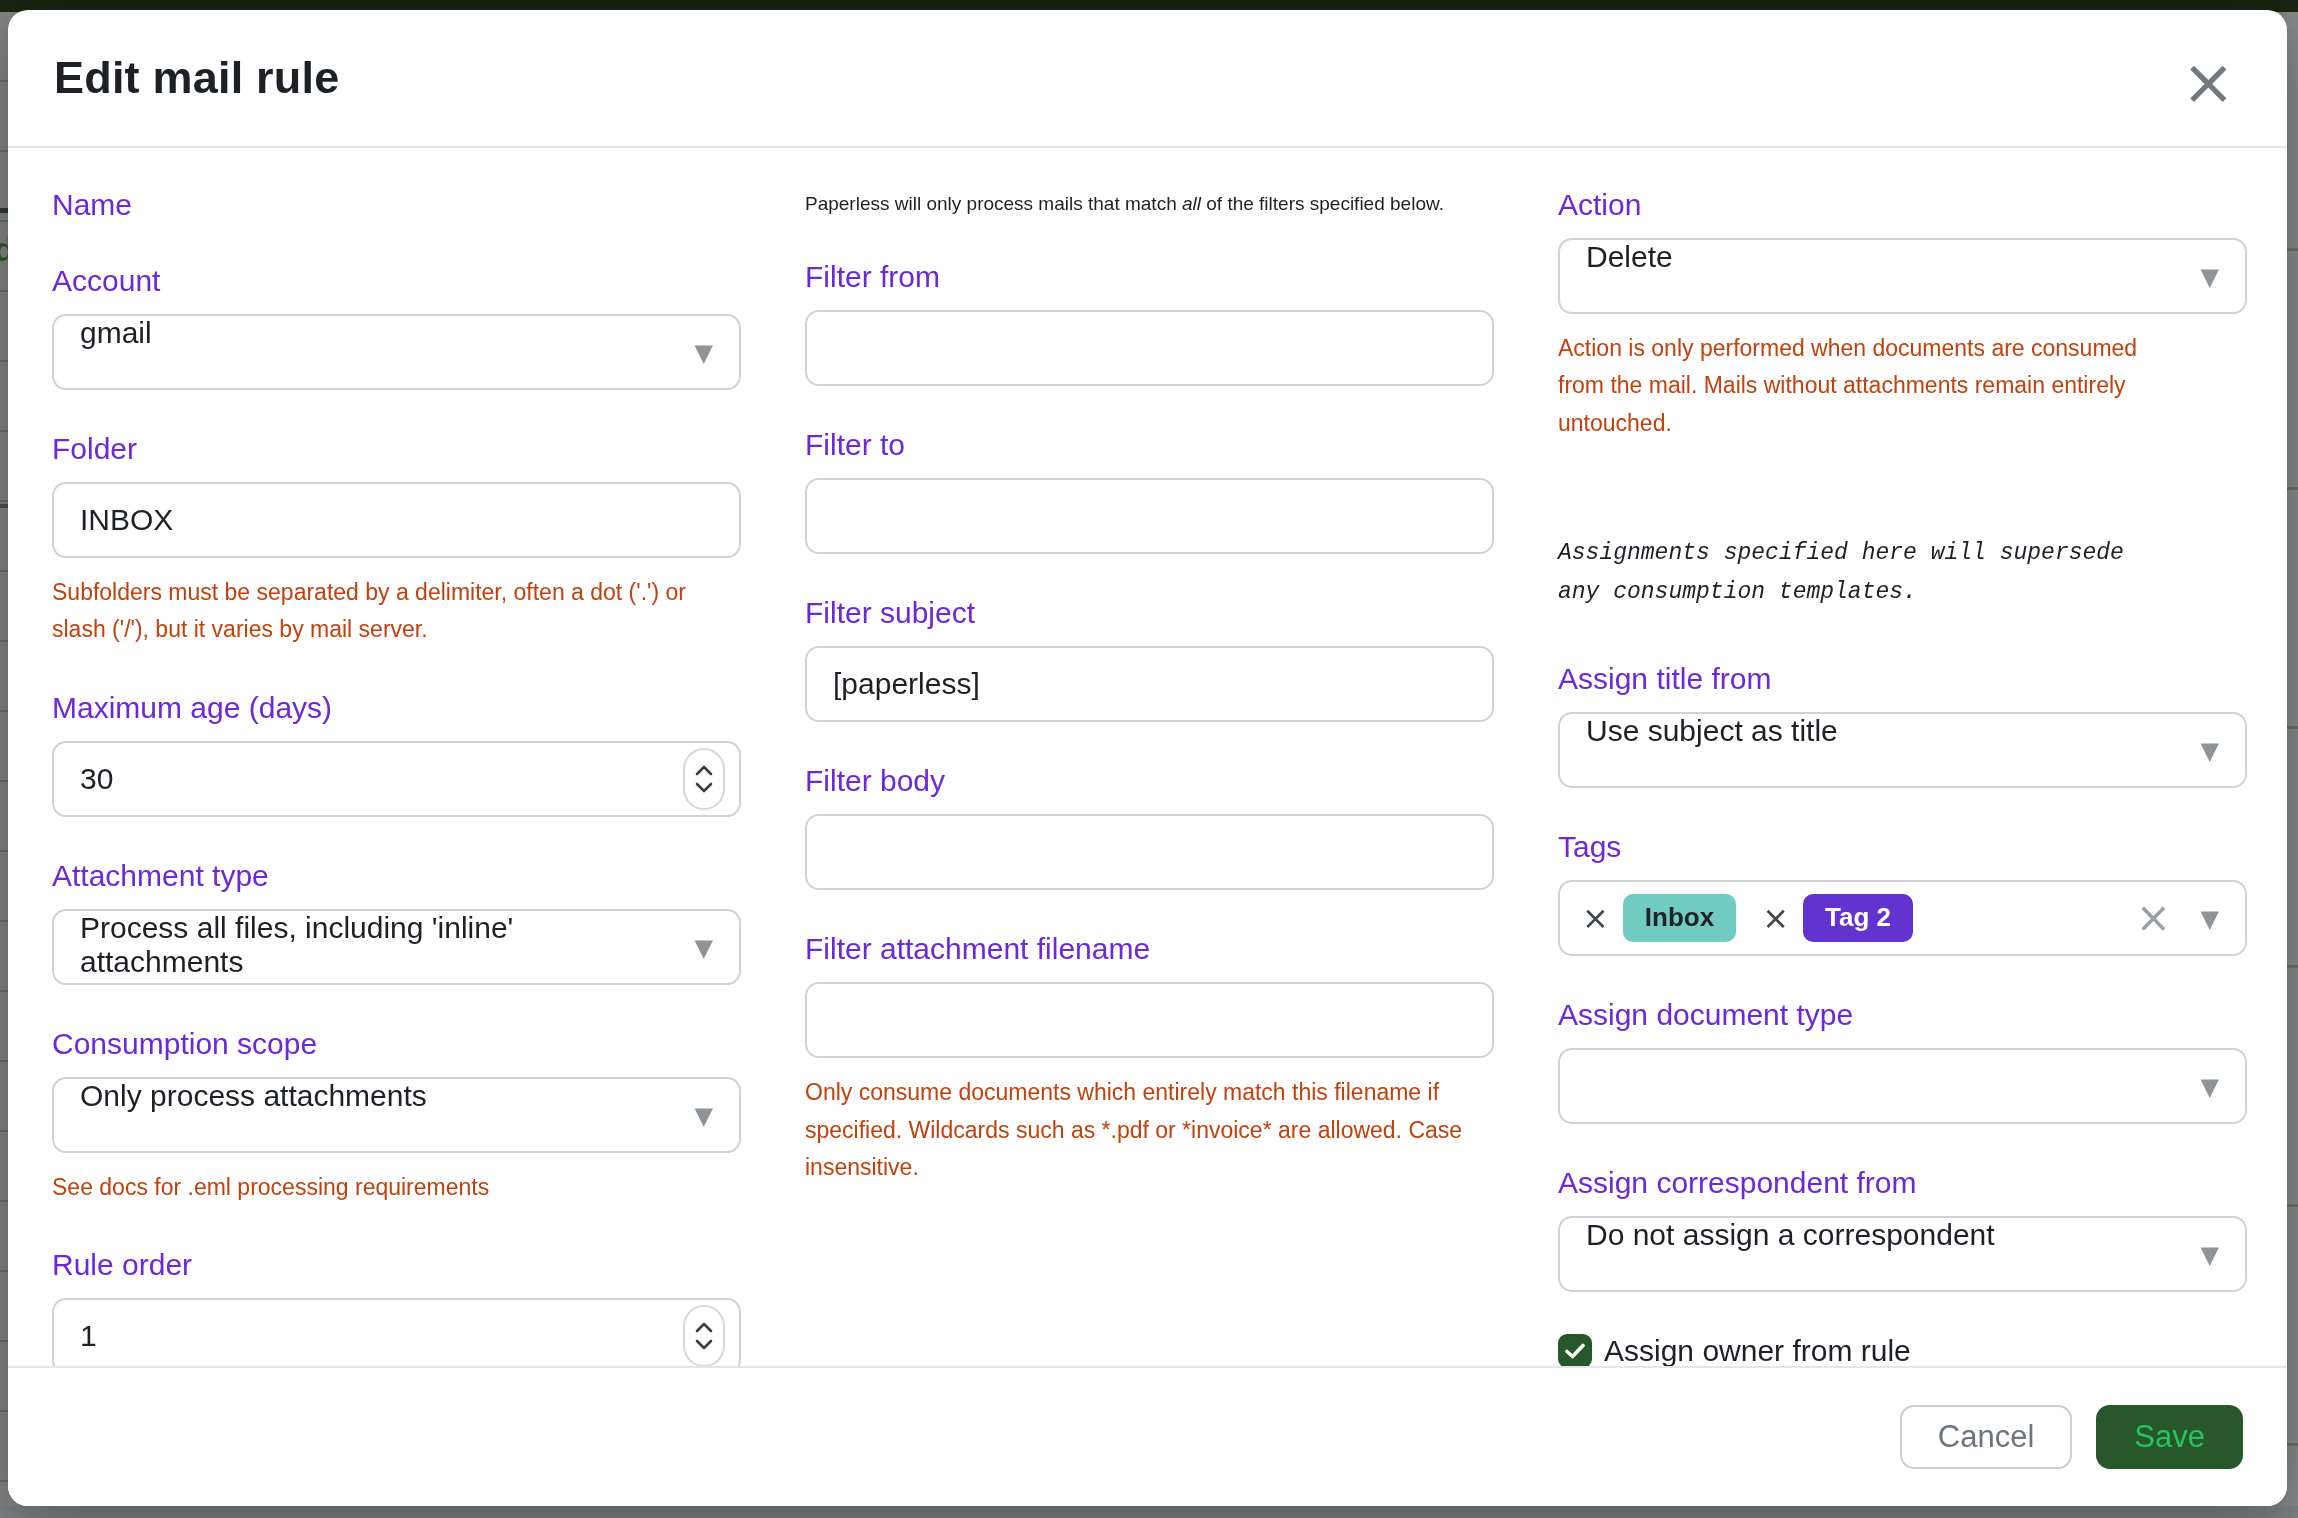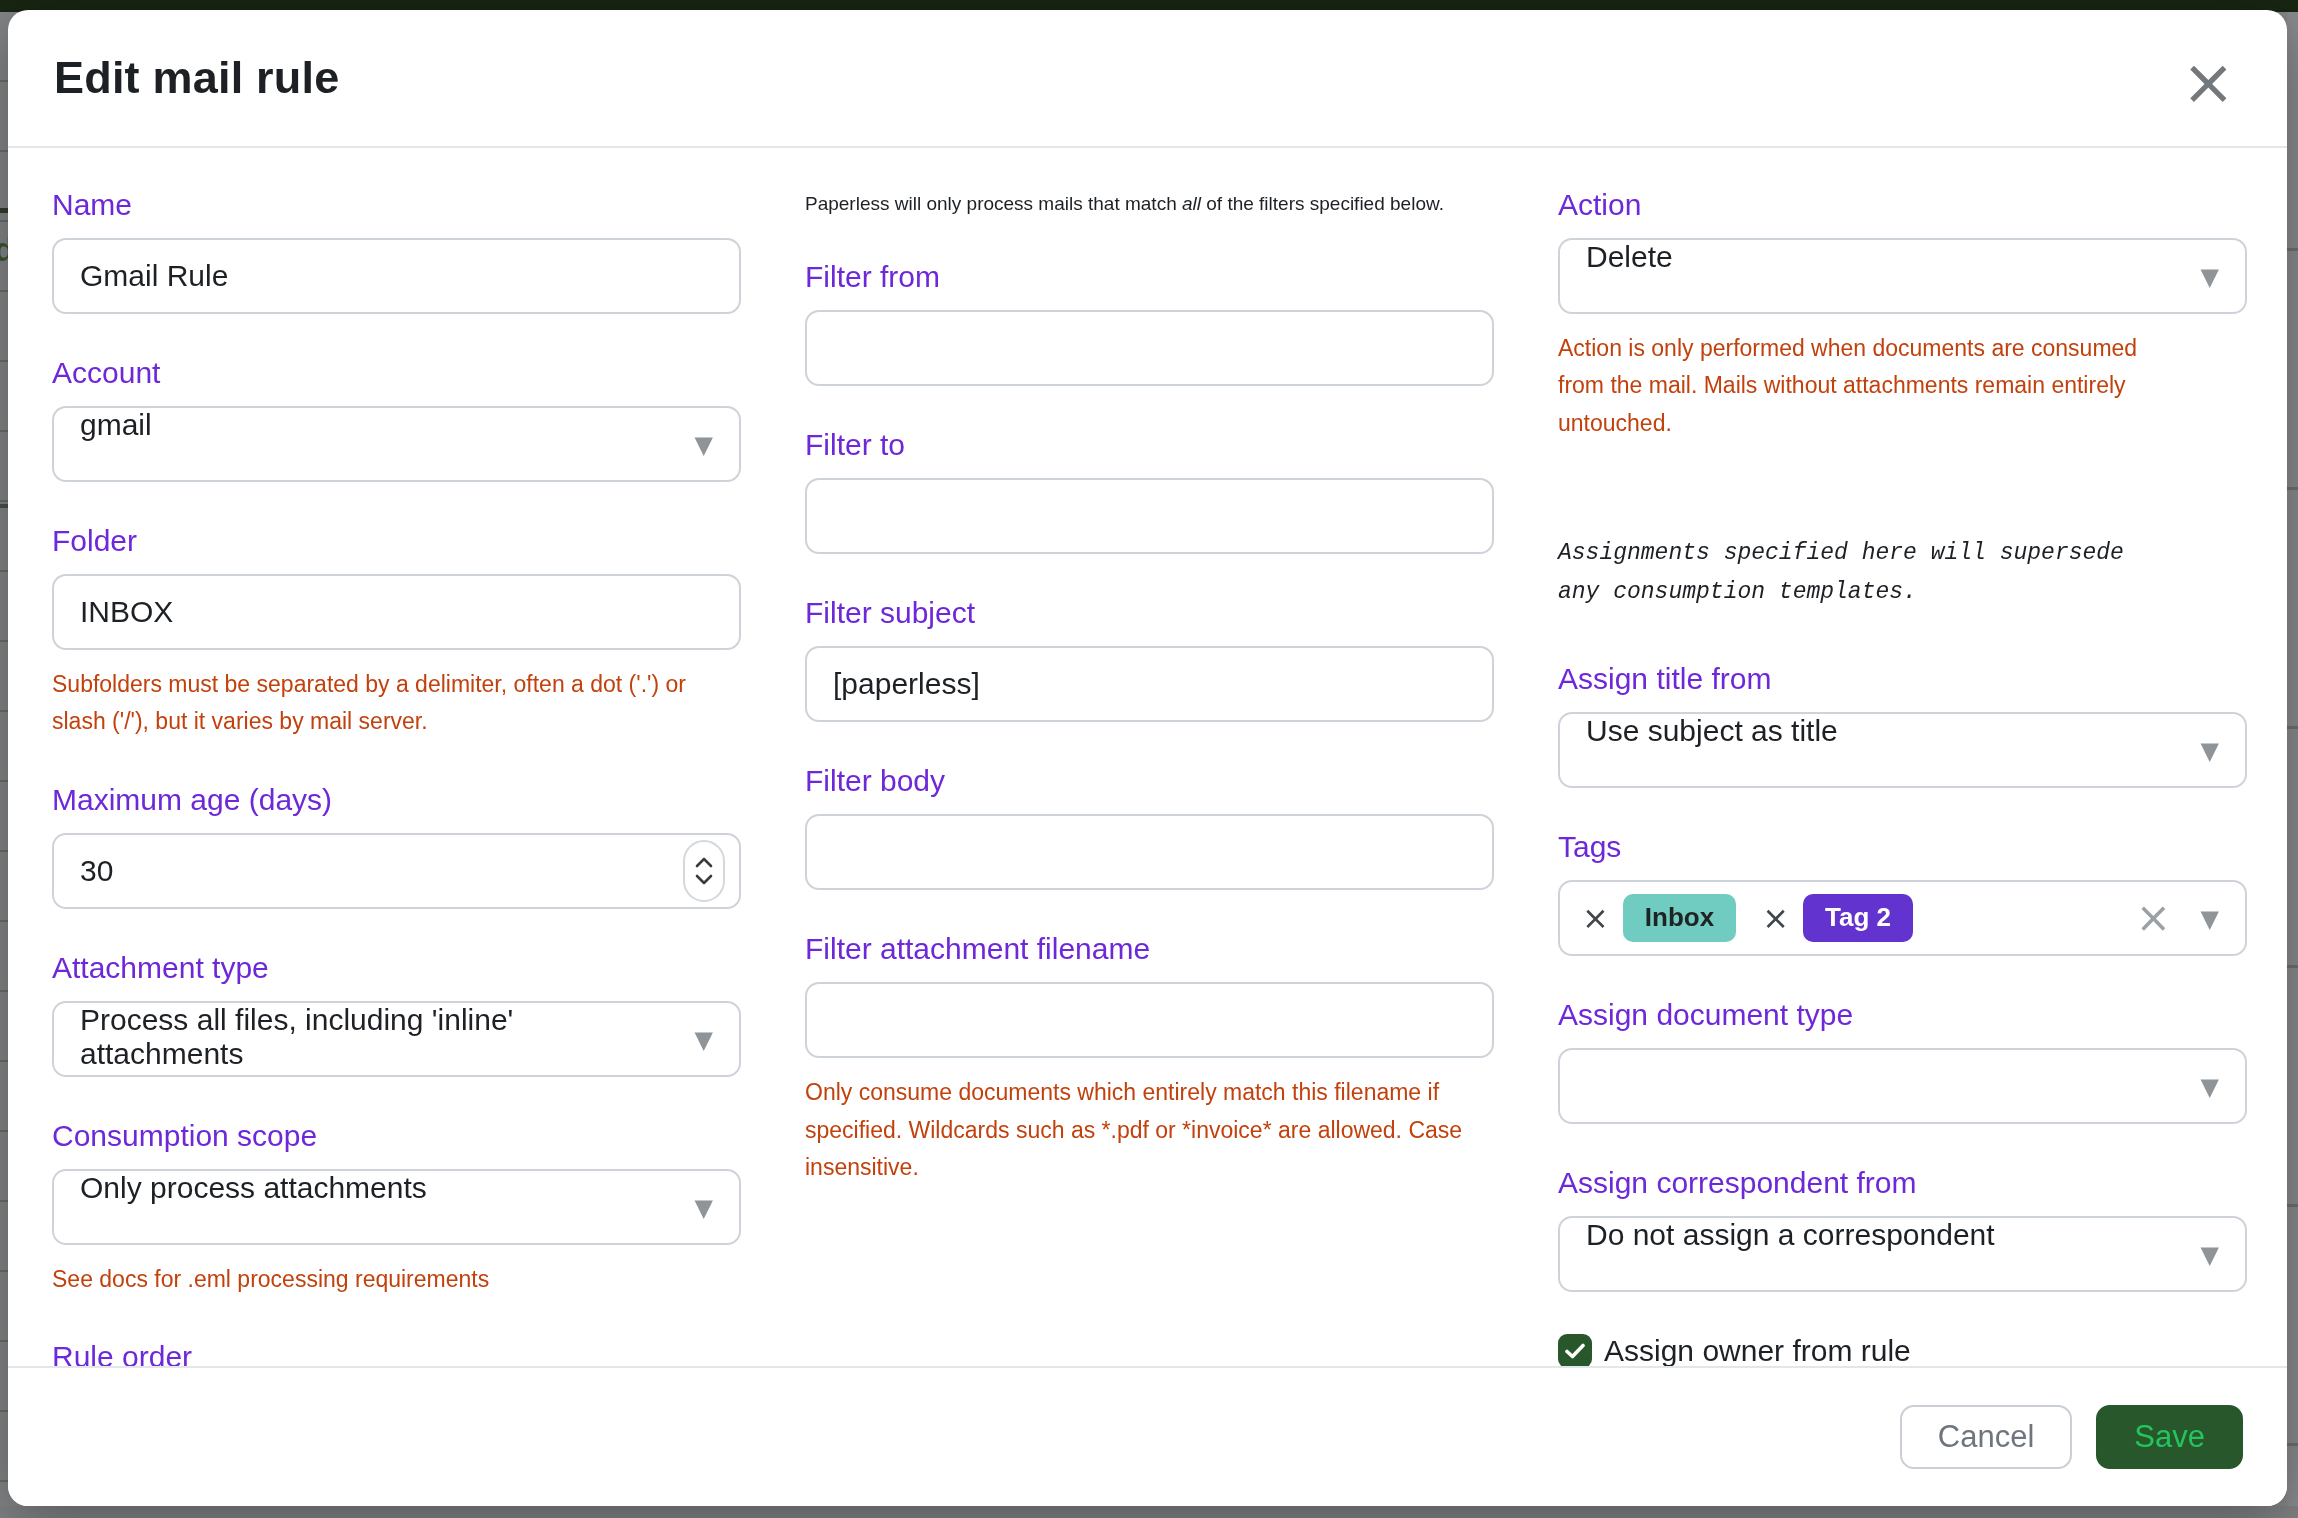--- a/index.html
+++ b/index.html
@@ -155,21 +155,20 @@
     <h1 class="modal-title">Edit mail rule</h1>
     <button class="close-btn">×</button>
   </div>
 
   <div class="modal-body">
 
     <div class="col">
 
       <div class="group">
         <label class="field-label">Name</label>
-        <input class="text-input" type="text" value="Gmail Rule" style="">
       </div>
 
       <div class="group">
         <label class="field-label">Account</label>
         <div class="control select">
           <span>gmail</span>
           <span class="caret">▼</span>
         </div>
       </div>
 

